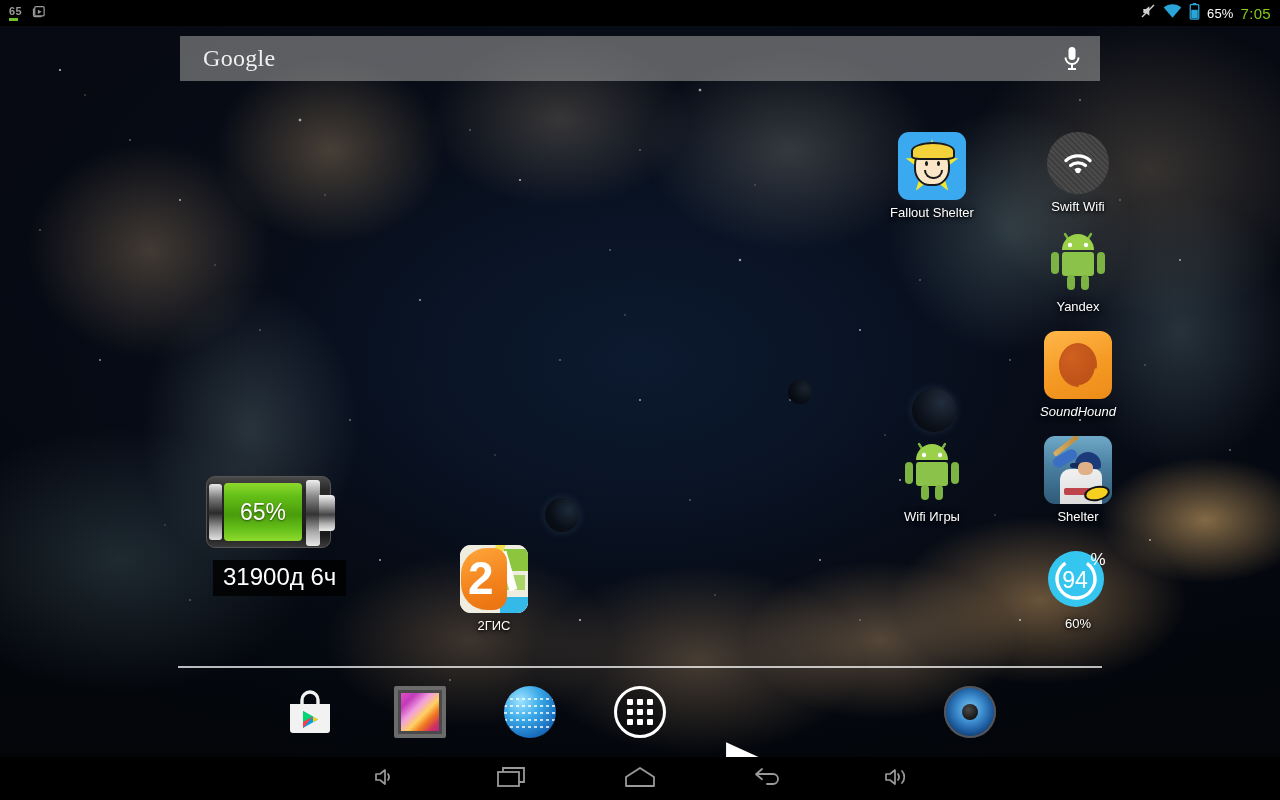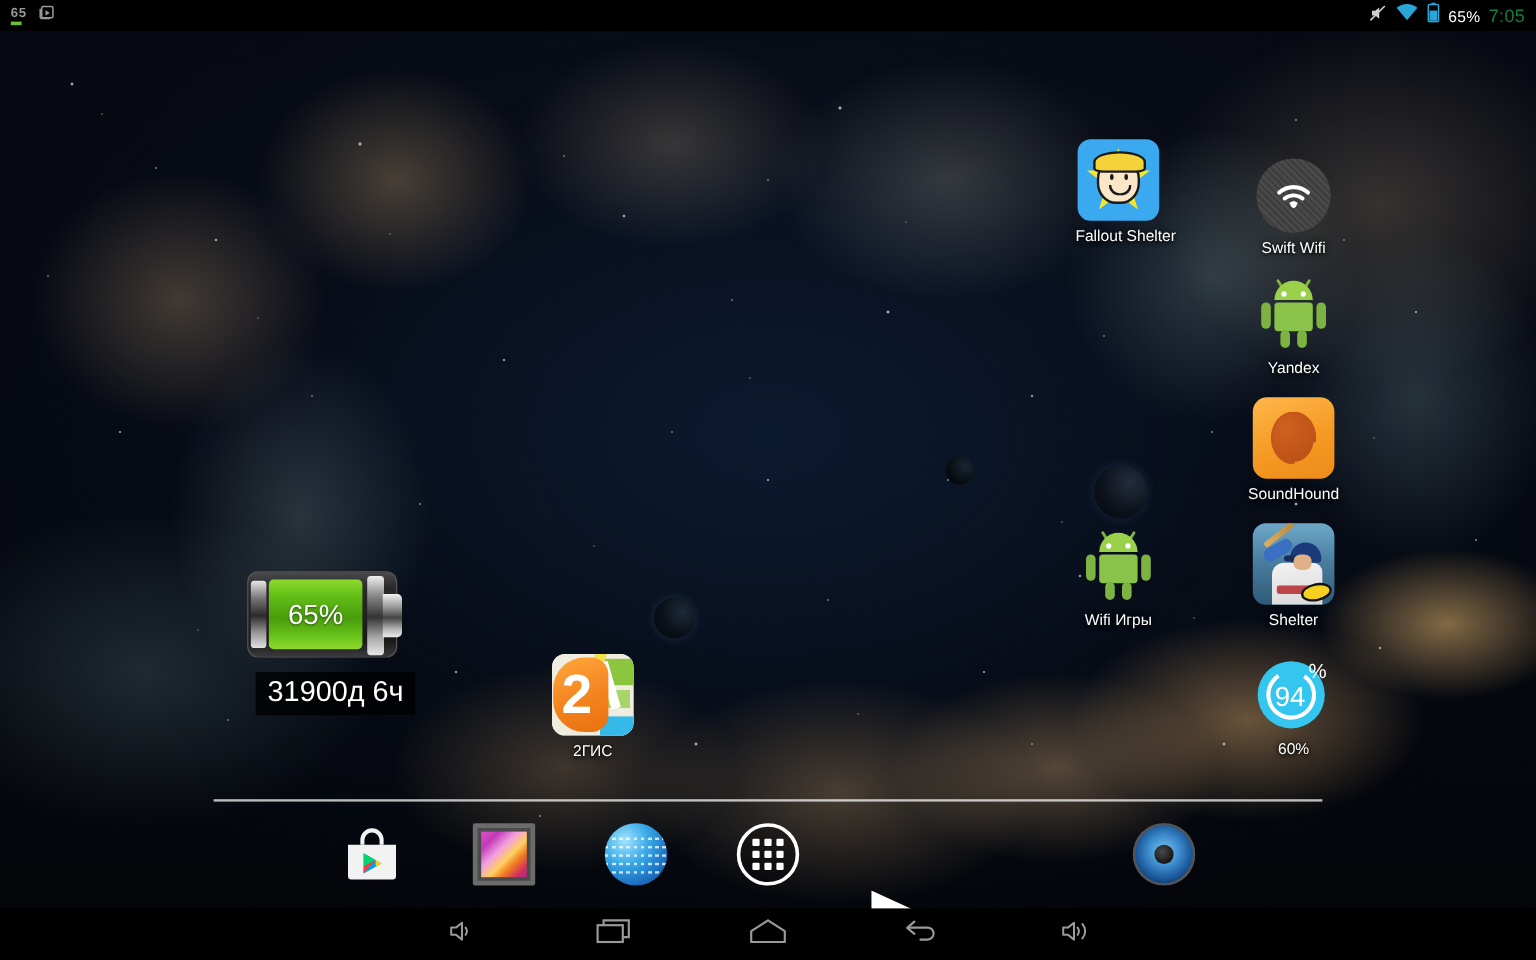--- a/index.html
+++ b/index.html
@@ -117,21 +117,21 @@
   #sb-left { display:flex; align-items:center; gap:9px; padding-left:9px; }
   #sb-right { margin-left:auto; display:flex; align-items:center; gap:7px; padding-right:9px; }
   .sb-num {
     font-size:11px; color:#9a9a9a; font-weight:bold; letter-spacing:.5px;
     line-height:1; position:relative; padding-bottom:4px;
   }
   .sb-num::after {
     content:""; position:absolute; left:0; bottom:0; width:65%; height:3px; background:#6fbf2f;
   }
   .sb-pct { color:#fff; font-size:13px; letter-spacing:.2px; }
-  .sb-time { color:#15803d; font-size:15px; letter-spacing:.3px; }
+  .sb-time { color:#84cc16; font-size:15px; letter-spacing:.3px; }
 
   
   #searchbar {
     position:absolute; left:180px; top:36px; width:920px; height:45px;
     background:rgba(145,145,145,.62);
     display:flex; align-items:center; z-index:20;
   }
   #search-text {
     font-family:"Liberation Serif", serif; font-size:24px; color:#f0f0f0;
     padding-left:23px; letter-spacing:.3px;
@@ -463,37 +463,48 @@
           <rect x="4" y="0" width="4" height="2" fill="#2aa5d8"></rect>
           <rect x="1" y="2" width="10" height="17" rx="1" fill="none" stroke="#2aa5d8" stroke-width="1.5"></rect>
           <rect x="2.2" y="8" width="7.6" height="10" fill="#2aa5d8"></rect>
         </svg>
       </span>
       <span class="sb-pct">65%</span>
       <span class="sb-time">7:05</span>
     </div>
   </div>
 
+  <div id="searchbar">
+    <span id="search-text">Google</span>
+    <span id="mic-btn">
+      <svg width="20" height="28" viewBox="0 0 20 28">
+        <rect x="6.5" y="2" width="7" height="13" rx="3.5" fill="#fff"></rect>
+        <path d="M3.5 12.5a6.5 6.5 0 0 0 13 0" fill="none" stroke="#fff" stroke-width="2"></path>
+        <line x1="10" y1="19" x2="10" y2="24" stroke="#fff" stroke-width="2"></line>
+        <line x1="6" y1="24" x2="14" y2="24" stroke="#fff" stroke-width="2"></line>
+      </svg>
+    </span>
+  </div>
 
   <div id="clock-widget">
   </div>
 
   <div id="battery-widget">
     <div id="battery-body">
       <div id="battery-cap-l"></div>
       <div id="battery-fill">
         <span id="battery-pct">65%</span>
       </div>
       <div id="battery-nub"></div>
       <div id="battery-tip"></div>
     </div>
     <div id="battery-time">31900д 6ч</div>
   </div>
 
-  <div class="app" style="left:884px; top:116px;text-align:right;">
+  <div class="app" style="left:884px; top:132px;">
     <div class="ic ic-fallout">
       <div class="star"></div>
       <div class="face">
         <div class="hair"></div>
         <div class="eye l"></div>
           <div class="eye r"></div>
         <div class="smile"></div>
       </div>
     </div>
     <div class="lbl">Fallout Shelter</div>
@@ -522,21 +533,21 @@
       <svg width="34" height="26" viewBox="0 0 34 26">
         <path d="M17 23.5l-3.6-4.3a5.6 5.6 0 0 1 7.2 0z" fill="#fff"></path>
         <path d="M5 10.5a18 18 0 0 1 24 0" fill="none" stroke="#fff" stroke-width="3.4" stroke-linecap="round"></path>
         <path d="M9.5 15.5a12 12 0 0 1 15 0" fill="none" stroke="#fff" stroke-width="3.2" stroke-linecap="round"></path>
         <circle cx="17" cy="20.5" r="2.6" fill="#fff"></circle>
       </svg>
     </div>
     <div class="lbl">Swift Wifi</div>
   </div>
 
-  <div class="app" style="left:1030px; top:331px;">
+  <div class="app" style="left:1030px; top:331px;font-style:italic;">
     <div class="ic ic-sh">
       <div class="s"></div>
     </div>
     <div class="lbl">SoundHound</div>
   </div>
 
   <div class="app" style="left:1030px; top:436px;">
     <div class="ic ic-bb">
       <div class="bat"></div>
       <div class="arm"></div>

